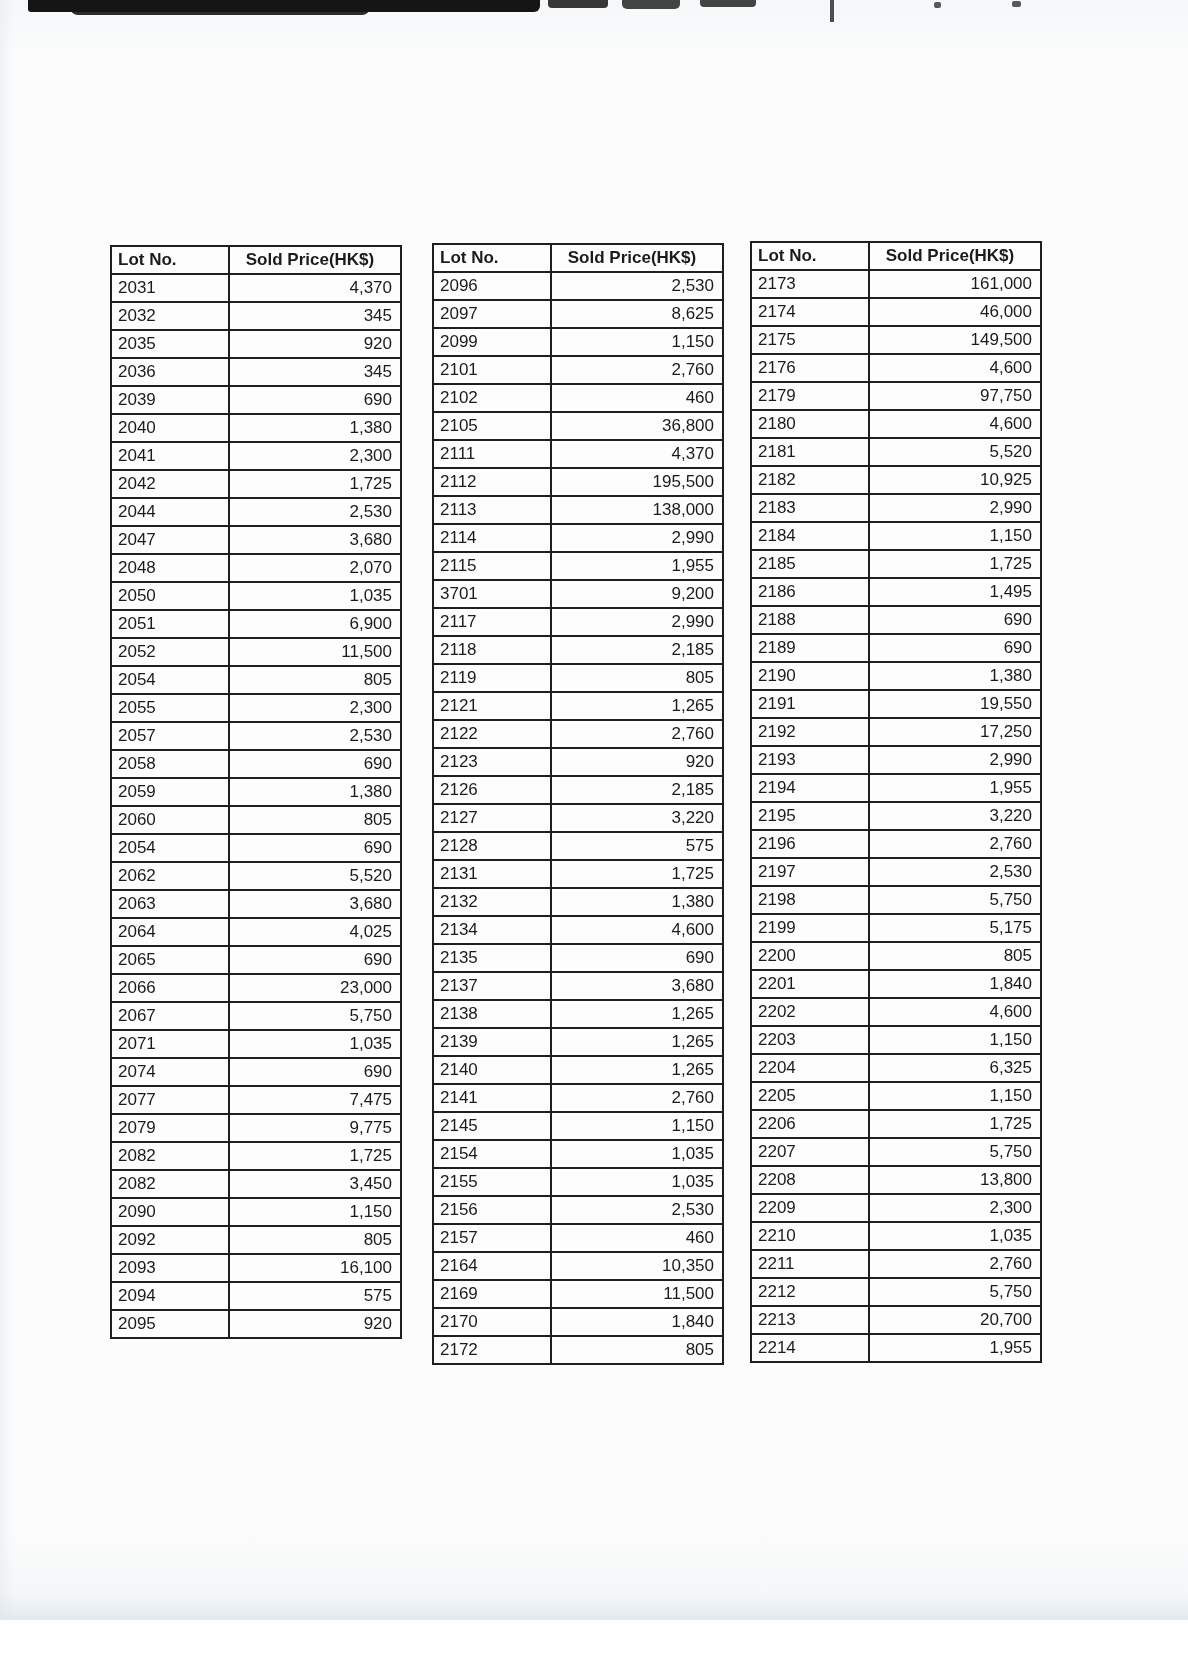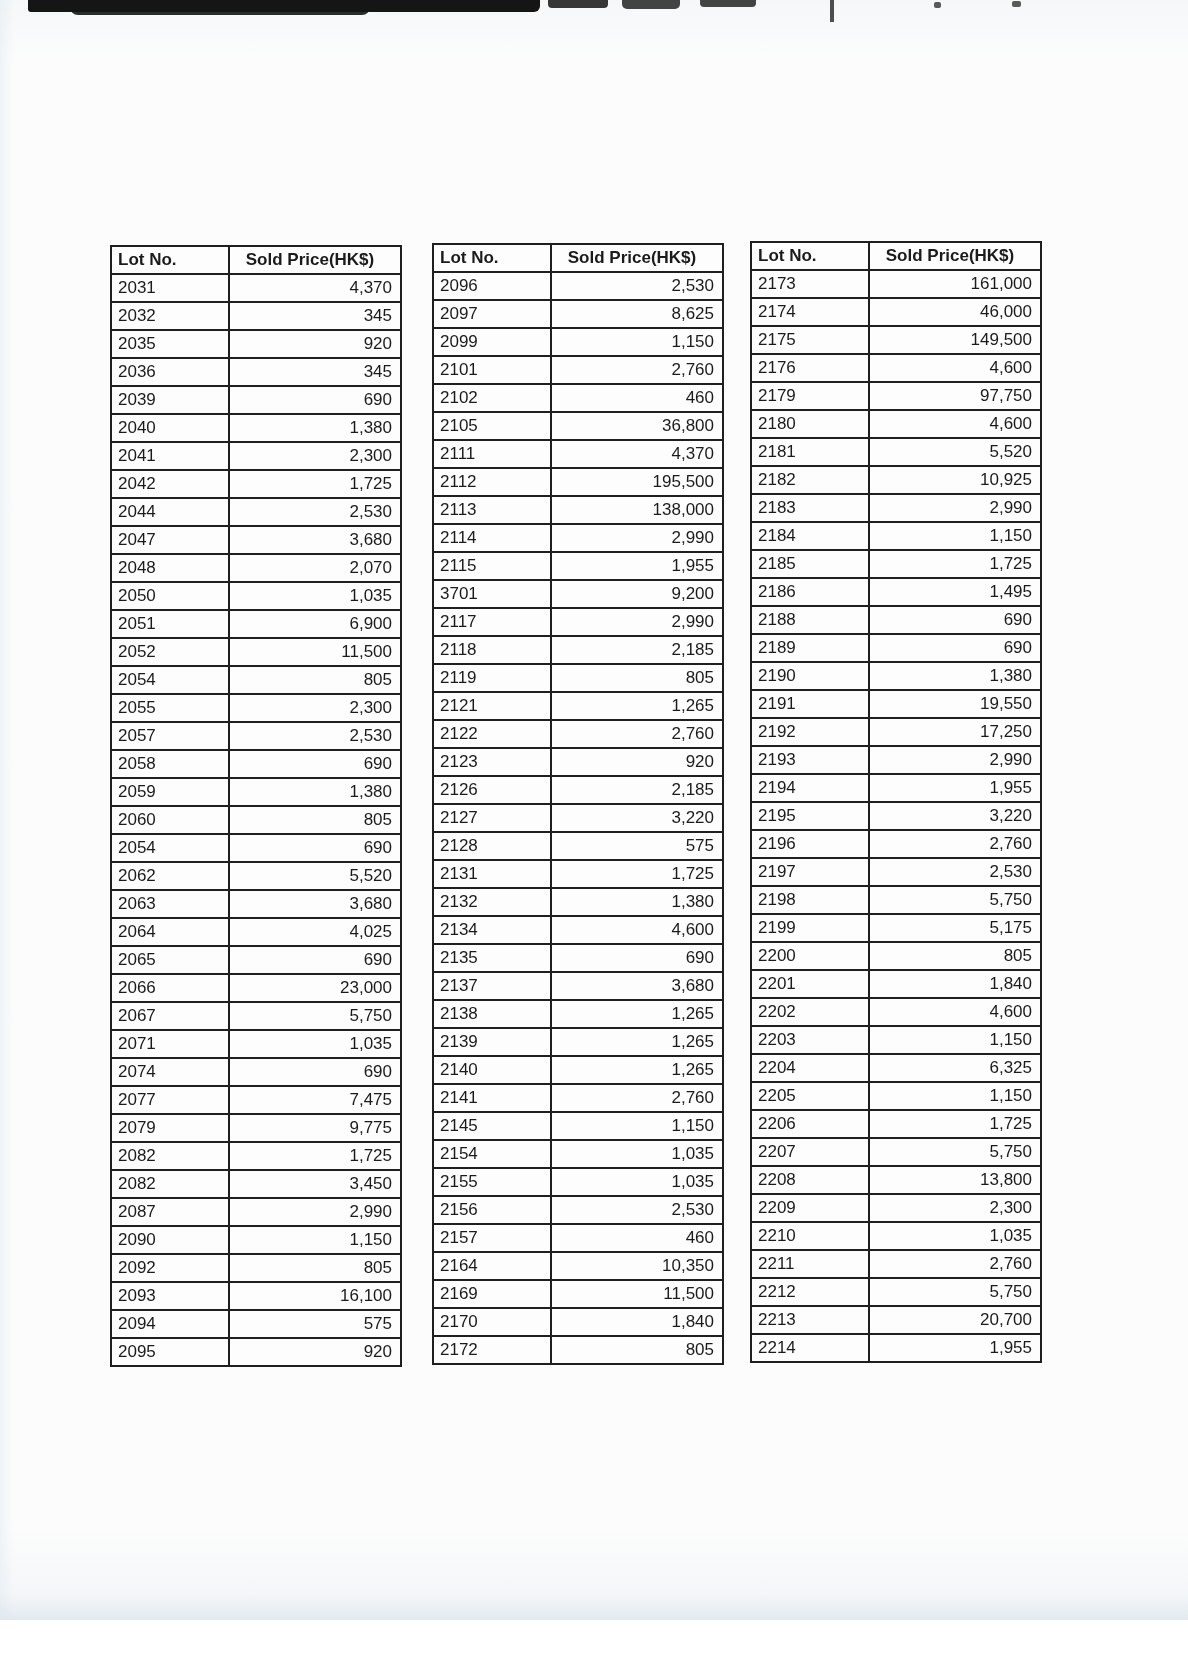--- a/index.html
+++ b/index.html
@@ -213,24 +213,20 @@
         </tr>
         <tr>
           <td class="col-lot">2082</td>
           <td class="col-price">1,725</td>
         </tr>
         <tr>
           <td class="col-lot">2082</td>
           <td class="col-price">3,450</td>
         </tr>
         <tr>
-          <td class="col-lot">2087</td>
-          <td class="col-price">2,990</td>
-        </tr>
-        <tr>
           <td class="col-lot">2090</td>
           <td class="col-price">1,150</td>
         </tr>
         <tr>
           <td class="col-lot">2092</td>
           <td class="col-price">805</td>
         </tr>
         <tr>
           <td class="col-lot">2093</td>
           <td class="col-price">16,100</td>

